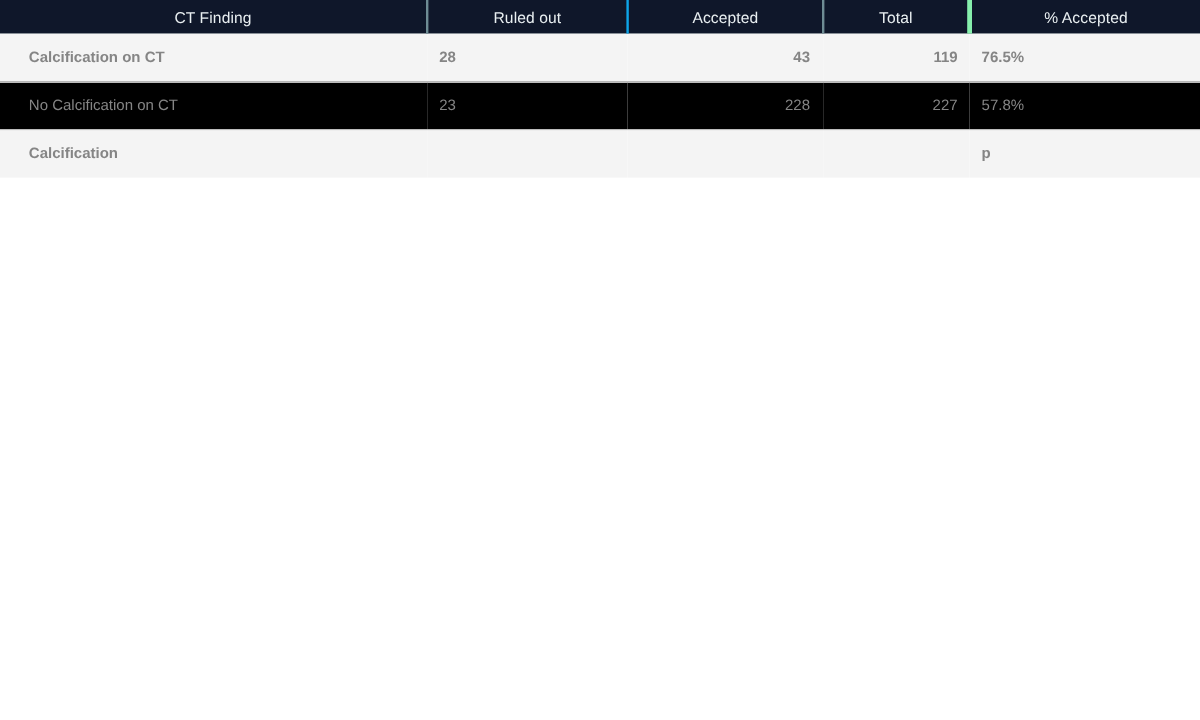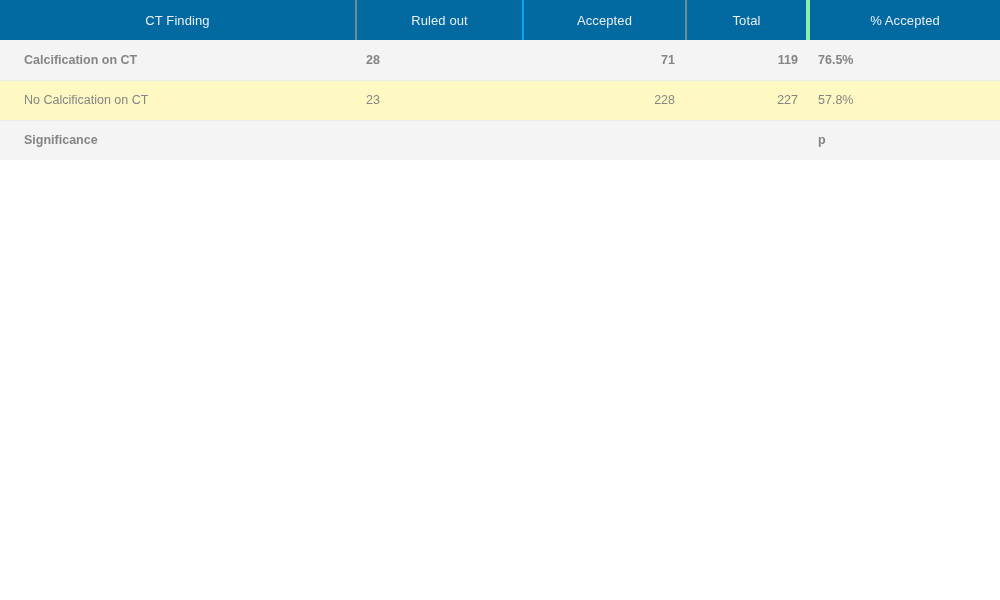--- a/index.html
+++ b/index.html
@@ -24,49 +24,49 @@
     width: 1000px;
     border-collapse: collapse;
     table-layout: fixed;
   }
 
   
   thead tr.header-row {
     background: #446670;
   }
   thead th {
-    height: 40px;
+    height: 28px;
     padding: 0 0;
     color: #e9eff1;
     font-size: 13px;
     font-weight: 400;
     text-align: center;
     vertical-align: middle;
-    background: #0369a1;
+    background: #0f172a;
     box-sizing: border-box;
     letter-spacing: 0.1px;
   }
   thead th.col-finding { border-right: 2px solid #6e8c94; }
   thead th.col-ruled   { border-right: 2px solid #0ea5e9; }
   thead th.col-accept  { border-right: 2px solid #6e8c94; }
   thead th.col-total   { border-right: 4px solid #86efac; }
 
   
   tbody td {
     height: 40px;
     padding: 0 10px;
     font-size: 12.5px;
     font-weight: 400;
     color: #858585;
     vertical-align: middle;
     box-sizing: border-box;
     border-bottom: 1px solid #ececec;
   }
   tbody tr.row-odd  td { background: #f4f4f4; font-weight: bold; }
-  tbody tr.row-even td { background: #fef9c3; }
+  tbody tr.row-even td { background: #000000; }
 
   td.cell-finding {
     text-align: left;
     padding-left: 24px;
   }
   td.cell-ruled {
   }
   td.cell-accept {
     text-align: right;
     padding-right: 11px;
@@ -107,33 +107,33 @@
         <th class="col-ruled">Ruled out</th>
         <th class="col-accept">Accepted</th>
         <th class="col-total">Total</th>
         <th class="col-pct">% Accepted</th>
       </tr>
     </thead>
     <tbody>
       <tr class="row-odd">
         <td class="cell-finding">Calcification on CT</td>
         <td class="cell-ruled">28</td>
-        <td class="cell-accept">71</td>
+        <td class="cell-accept">43</td>
         <td class="cell-total">119</td>
         <td class="cell-pct">76.5%</td>
       </tr>
       <tr class="row-even">
         <td class="cell-finding">No Calcification on CT</td>
         <td class="cell-ruled">23</td>
         <td class="cell-accept">228</td>
         <td class="cell-total">227</td>
         <td class="cell-pct">57.8%</td>
       </tr>
       <tr class="row-odd row-last">
-        <td class="cell-finding">Significance</td>
+        <td class="cell-finding">Calcification</td>
         <td class="cell-ruled"></td>
         <td class="cell-accept"></td>
         <td class="cell-total"></td>
         <td class="cell-pct">p</td>
       </tr>
     </tbody>
   </table>
 </div>
 
 </body></html>

